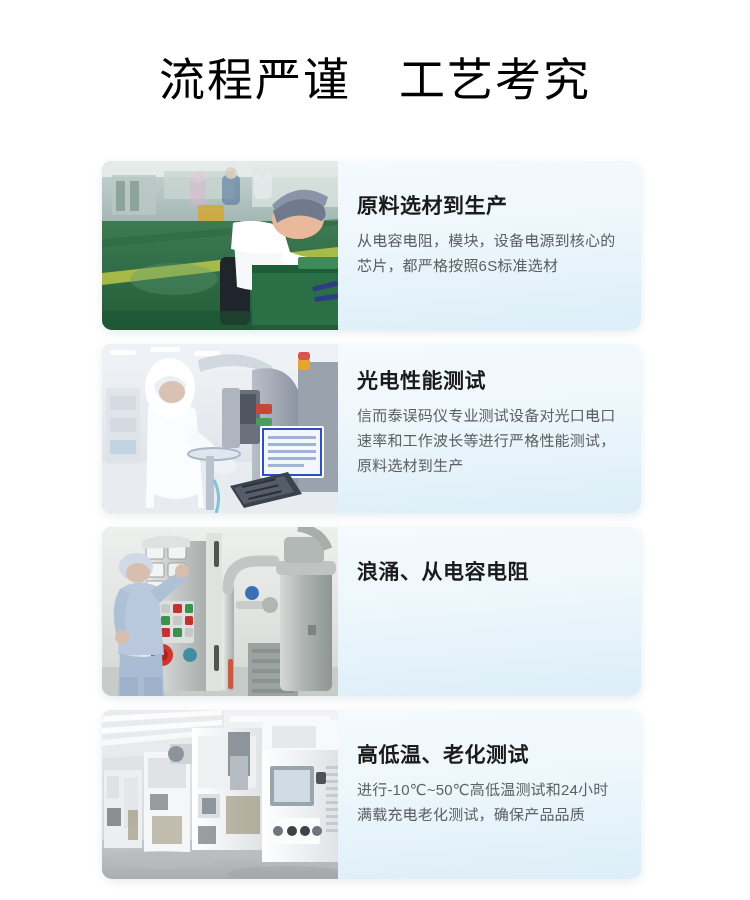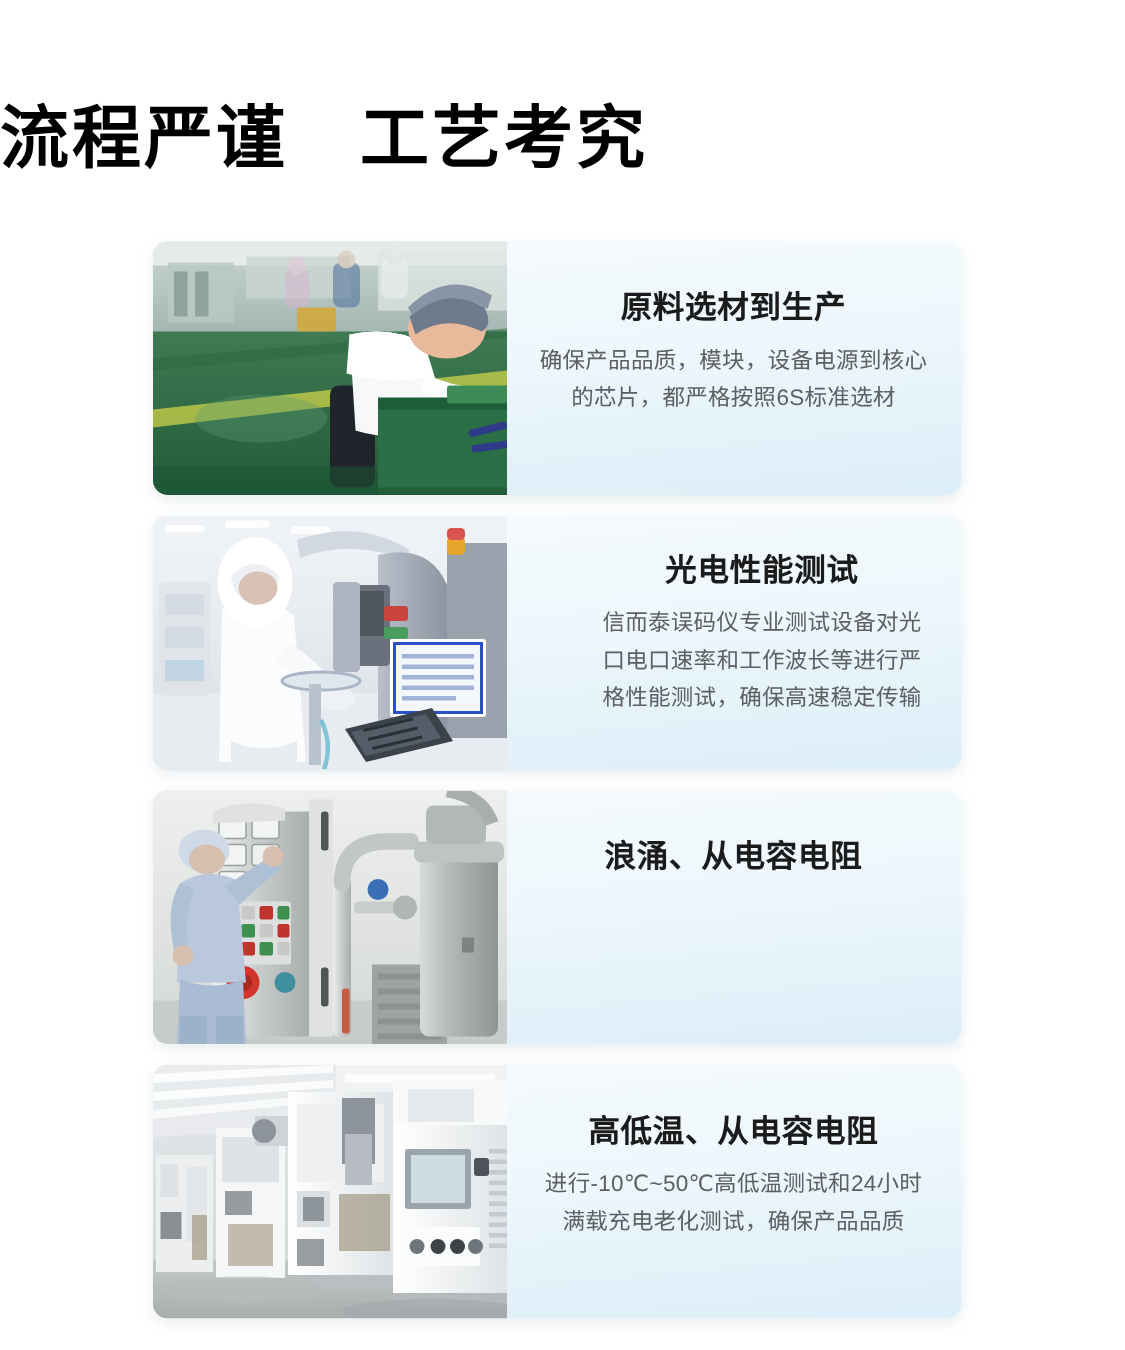--- a/index.html
+++ b/index.html
@@ -19,36 +19,35 @@
     height:900px;
     background:#ffffff;
   }
 
   
   .page-title {
     position:absolute;
     top:50px;
     left:0;
     width:750px;
+    text-align:center;
     font-size:46px;
-    font-weight:700;
+    font-weight:400;
     letter-spacing:2px;
     color:#000000;
     line-height:60px;
     white-space:pre;
-    margin-top:12px;
   }
 
   
   .card-list {
     position:absolute;
     top:161px;
     left:102px;
     width:539px;
-    text-align:center;
   }
 
   .card {
     position:relative;
     display:flex;
     align-items:stretch;
     width:539px;
     height:169px;
     margin-bottom:14px;
     border-radius:10px;
@@ -90,21 +89,21 @@
 
   .card-body {
     font-size:15px;
     font-weight:400;
     color:#5d6063;
     line-height:25px;
     letter-spacing:0.2px;
   }
 
   
-  .card.lines-3 .card-text { padding-top:24px;margin-left:38px; }
+  .card.lines-3 .card-text { padding-top:24px; }
   .card.lines-3 .card-body { line-height:25px; }
 </style>
 </head>
 <body>
 
 <div class="page">
 
   <h1 class="page-title">流程严谨　工艺考究</h1>
 
   <div class="card-list">
@@ -156,21 +155,21 @@
             <rect x="120" y="14" width="18" height="30" rx="5" fill="#4a6d9c"></rect>
             <circle cx="129" cy="12" r="6" fill="#d8c2ad"></circle>
             <rect x="152" y="12" width="18" height="26" rx="5" fill="#eef2f4"></rect>
             <circle cx="161" cy="10" r="6" fill="#e4e9ec"></circle>
           </g>
           <rect x="96" y="44" width="26" height="16" rx="2" fill="#d6a62c" opacity="0.8"></rect>
         </svg>
       </div>
       <div class="card-text">
         <div class="card-heading">原料选材到生产</div>
-        <div class="card-body">确保产品品质，模块，设备电源到核心的芯片，都严格按照6S标准选材</div>
+        <div class="card-body">从电容电阻，模块，设备电源到核心的芯片，都严格按照6S标准选材</div>
       </div>
     </div>
 
     <div class="card lines-3">
       <div class="card-photo">
         <svg viewBox="0 0 236 169" preserveAspectRatio="xMidYMid slice">
           <defs>
             <linearGradient id="g2bg" x1="0" y1="0" x2="0" y2="1">
               <stop offset="0" stop-color="#f2f4f7"></stop>
                 <stop offset="1" stop-color="#d9dde4"></stop>
@@ -235,21 +234,21 @@
             <g fill="#2a3038">
               <rect x="140" y="142" width="34" height="2" transform="rotate(-13 140 142)"></rect>
               <rect x="143" y="148" width="34" height="2" transform="rotate(-13 143 148)"></rect>
               <rect x="146" y="154" width="34" height="2" transform="rotate(-13 146 154)"></rect>
             </g>
           </g>
         </svg>
       </div>
       <div class="card-text">
         <div class="card-heading">光电性能测试</div>
-        <div class="card-body">信而泰误码仪专业测试设备对光口电口速率和工作波长等进行严格性能测试，确保高速稳定传输</div>
+        <div class="card-body">信而泰误码仪专业测试设备对光口电口速率和工作波长等进行严格性能测试，原料选材到生产</div>
       </div>
     </div>
 
     <div class="card">
       <div class="card-photo">
         <svg viewBox="0 0 236 169" preserveAspectRatio="xMidYMid slice">
           <defs>
             <linearGradient id="g3bg" x1="0" y1="0" x2="0" y2="1">
               <stop offset="0" stop-color="#eef0ee"></stop>
                 <stop offset="1" stop-color="#d4d8d4"></stop>
@@ -420,19 +419,19 @@
               <rect x="224" y="112" width="12" height="3"></rect>
                 <rect x="224" y="119" width="12" height="3"></rect>
             </g>
             <rect x="160" y="152" width="76" height="8" fill="#b4b9bb"></rect>
           </g>
           <ellipse cx="60" cy="150" rx="54" ry="9" fill="#b7bbbc" opacity="0.65"></ellipse>
           <ellipse cx="186" cy="164" rx="60" ry="8" fill="#9fa4a5" opacity="0.5"></ellipse>
         </svg>
       </div>
       <div class="card-text">
-        <div class="card-heading">高低温、从电容电阻</div>
+        <div class="card-heading">高低温、老化测试</div>
         <div class="card-body">进行-10℃~50℃高低温测试和24小时满载充电老化测试，确保产品品质</div>
       </div>
     </div>
 
   </div>
 </div>
 
 </body></html>

